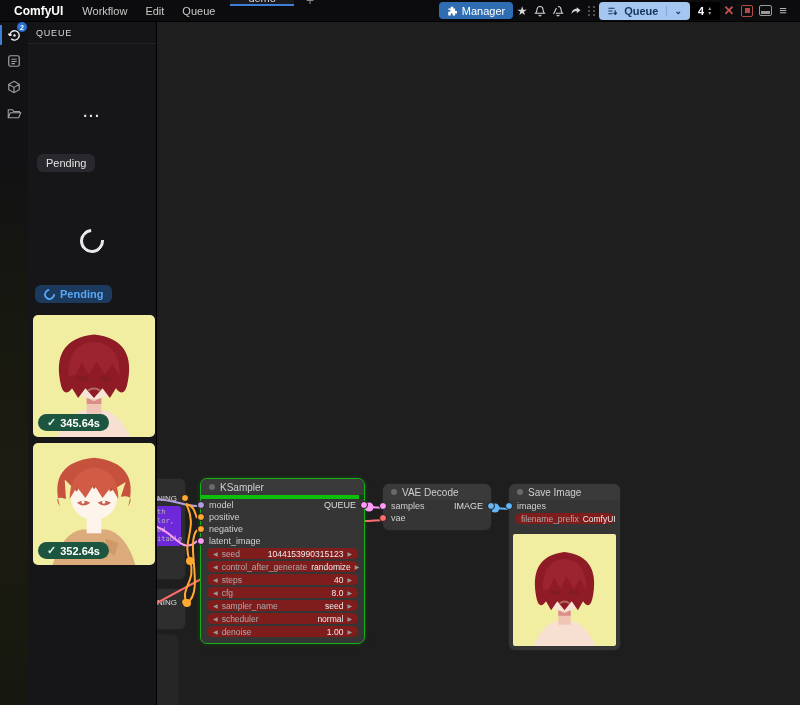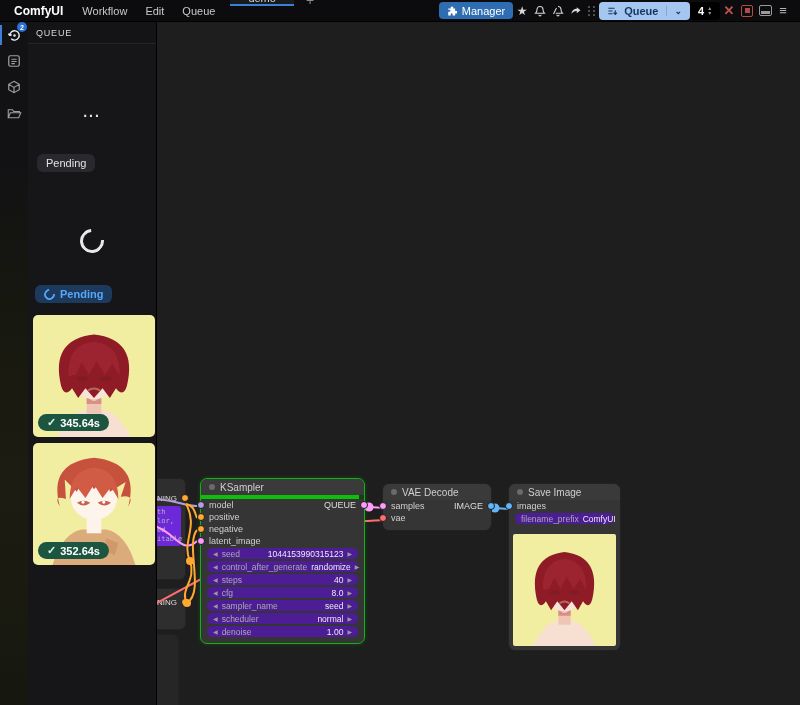--- a/index.html
+++ b/index.html
@@ -93,21 +93,21 @@
   .progress { height:4px; background:#124012; position:relative; }
   .progress i { position:absolute; left:0; top:0; bottom:0; width:97%; background:#0bbf0b; display:block; }
   .srow { position:relative; height:12px; display:flex; align-items:center; padding:0 8px; }
   .slbl { font-size:9px; color:#cfcfcf; }
   .olbl { margin-left:auto; font-size:9px; color:#dcdcdc; }
   .dot { position:absolute; width:8px; height:8px; border-radius:50%; top:2px;
     border:1px solid #1b1b1b; }
   .dot.in { left:-4px; }
   .dot.out { right:-4px; }
   .widgets { padding:1px 6px 6px 6px; display:flex; flex-direction:column; gap:2px; }
-  .widget { background:#4c1d95; border-radius:7px; height:11px; display:flex;
+  .widget { background:#7f1d1d; border-radius:7px; height:11px; display:flex;
     align-items:center; padding:0 6px; gap:4px; }
   .warr { color:#9a9a9a; font-size:6px; }
   .wname { color:#ababab; font-size:8.5px; }
   .wval { margin-left:auto; color:#ececec; font-size:8.5px; }
   .ksampler { border:1.5px solid #15b015; box-shadow:0 0 4px rgba(20,160,20,.35); }
 
   .preview { margin:4px; border-radius:2px; overflow:hidden; }
   .preview svg { display:block; width:100%; height:100%; }
 
   

